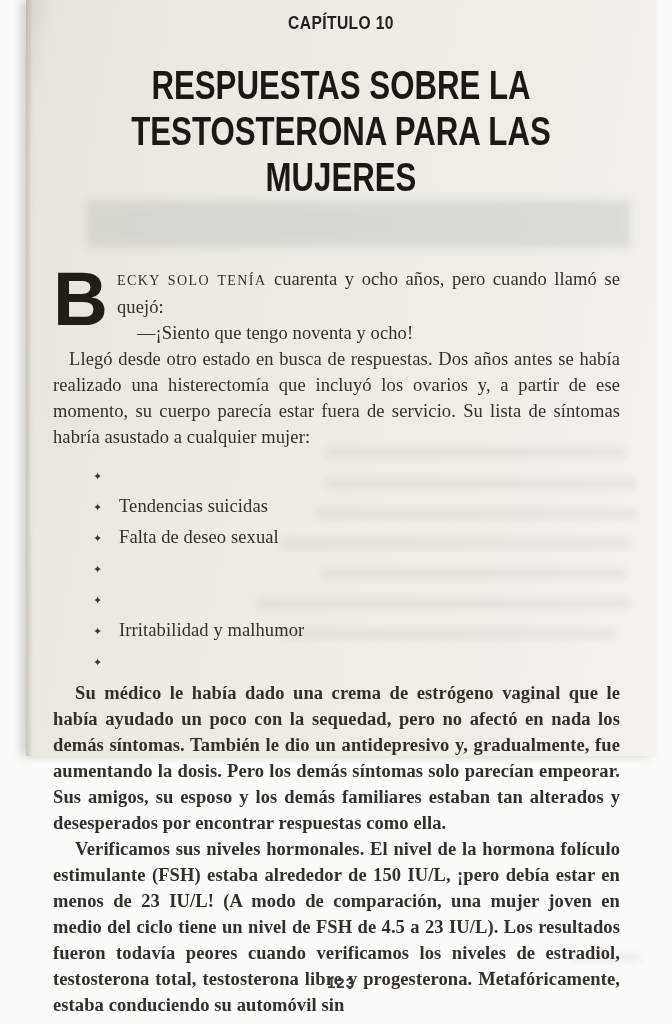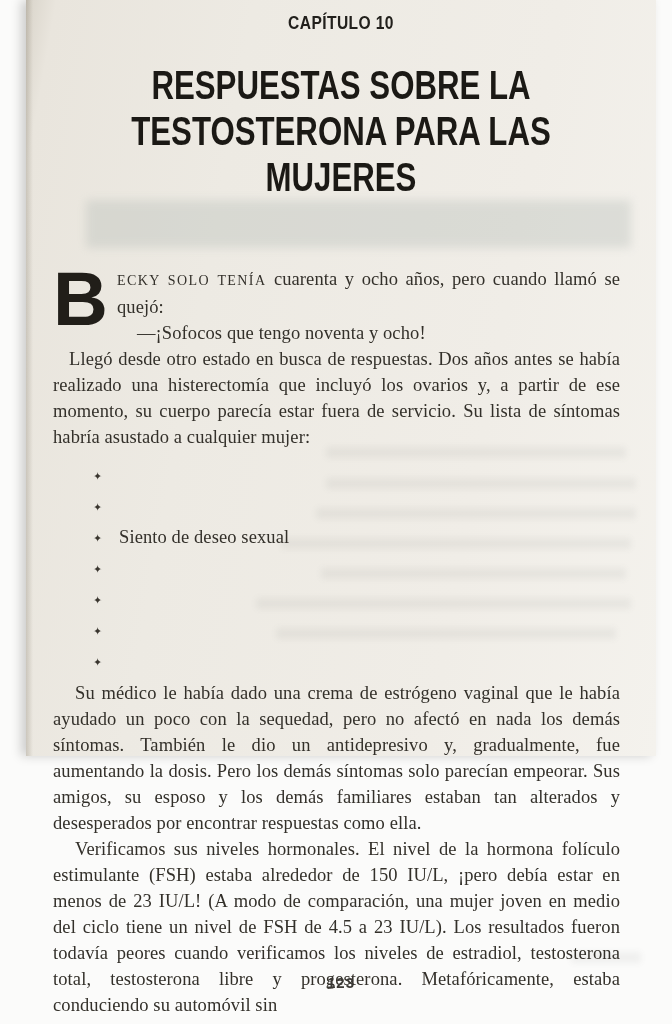--- a/index.html
+++ b/index.html
@@ -19,21 +19,21 @@
         font-family:"Liberation Sans",sans-serif;font-weight:700;font-size:40px;
         line-height:46px;color:#1b1915;transform:scaleX(.78);letter-spacing:0;}
   
   .bleed{position:absolute;background:#aab3ae;filter:blur(5px);pointer-events:none;}
   .bleed.block{left:60px;top:200px;width:545px;height:48px;opacity:.30;}
   .bleed.thin{height:11px;filter:blur(3px);opacity:.07;background:#5a5f5c;}
   
   .text-col{position:absolute;left:27px;top:266px;width:567px;
         font-size:18.5px;line-height:26px;color:#33302a;letter-spacing:.1px;}
   .para{margin:0;text-align:justify;}
-  .para.indent{text-indent:22px;}
+  .para.indent{text-indent:22px;font-weight:bold;}
   .dropcap{float:left;font-family:"Liberation Sans",sans-serif;font-weight:700;
         font-size:76px;line-height:62px;height:78px;width:56px;color:#211e19;
         margin:2px 8px 0 0;}
   .smallcaps{font-size:14px;letter-spacing:1.4px;}
   .dialogue{margin-left:20px;}
   .cont{margin-left:16px;margin-top:16px;}
   .symptoms{margin:12px 0 6px 0;padding:0;list-style:none;}
   .symptoms .li{display:flex;line-height:26px;margin-bottom:5px;padding-left:40px;}
   .bullet{width:26px;font-size:11px;color:#3a362f;flex:0 0 26px;
         transform:translateY(1px);}
@@ -62,43 +62,45 @@
     <div class="bleed thin" style="left:295px;top:568px;width:305px"></div>
     <div class="bleed thin" style="left:230px;top:598px;width:375px"></div>
     <div class="bleed thin" style="left:250px;top:628px;width:340px"></div>
     <div class="bleed thin" style="left:545px;top:952px;width:70px"></div>
 
     <div class="text-col">
 
       <div class="para">
         <span class="dropcap">B</span><span class="smallcaps">ECKY SOLO TENÍA</span>
         <span>cuarenta y ocho años, pero cuando llamó se quejó:</span><br>
-        <span class="dialogue">—¡Sofocos que tengo noventa y ocho!</span><br>
+        <span class="dialogue">—¡Siento que tengo noventa y ocho!</span><br>
         <span class="cont">Llegó desde otro estado en busca de respuestas. Dos años antes se había realizado una histerectomía que incluyó los ovarios y, a partir de ese momento, su cuerpo parecía estar fuera de servicio. Su lista de síntomas habría asustado a cualquier mujer:</span>
       </div>
 
       <div class="symptoms">
         <div class="li">
           <span class="bullet">✦</span>
         </div>
         <div class="li">
           <span class="bullet">✦</span>
+          <span>Tendencias suicidas</span>
         </div>
         <div class="li">
           <span class="bullet">✦</span>
-          <span>Siento de deseo sexual</span>
+          <span>Falta de deseo sexual</span>
         </div>
         <div class="li">
           <span class="bullet">✦</span>
         </div>
         <div class="li">
           <span class="bullet">✦</span>
         </div>
         <div class="li">
           <span class="bullet">✦</span>
+          <span>Irritabilidad y malhumor</span>
         </div>
         <div class="li">
           <span class="bullet">✦</span>
         </div>
       </div>
 
       <p class="para indent">Su médico le había dado una crema de estrógeno vaginal que le había ayudado un poco con la sequedad, pero no afectó en nada los demás síntomas. También le dio un antidepresivo y, gradualmente, fue aumentando la dosis. Pero los demás síntomas solo parecían empeorar. Sus amigos, su esposo y los demás familiares estaban tan alterados y desesperados por encontrar respuestas como ella.</p>
 
       <p class="para indent">Verificamos sus niveles hormonales. El nivel de la hormona folículo estimulante (FSH) estaba alrededor de 150 IU/L, ¡pero debía estar en menos de 23 IU/L! (A modo de comparación, una mujer joven en medio del ciclo tiene un nivel de FSH de 4.5 a 23 IU/L). Los resultados fueron todavía peores cuando verificamos los niveles de estradiol, testosterona total, testosterona libre y progesterona. Metafóricamente, estaba conduciendo su automóvil sin</p>
     </div>

